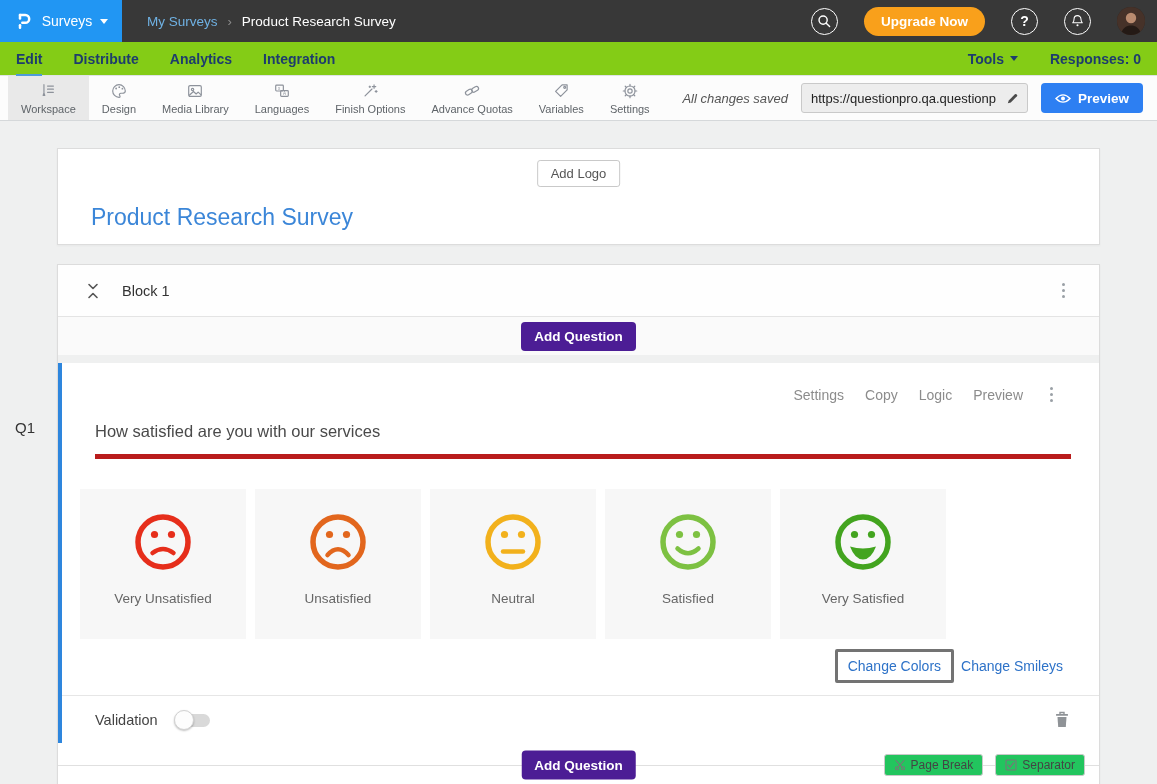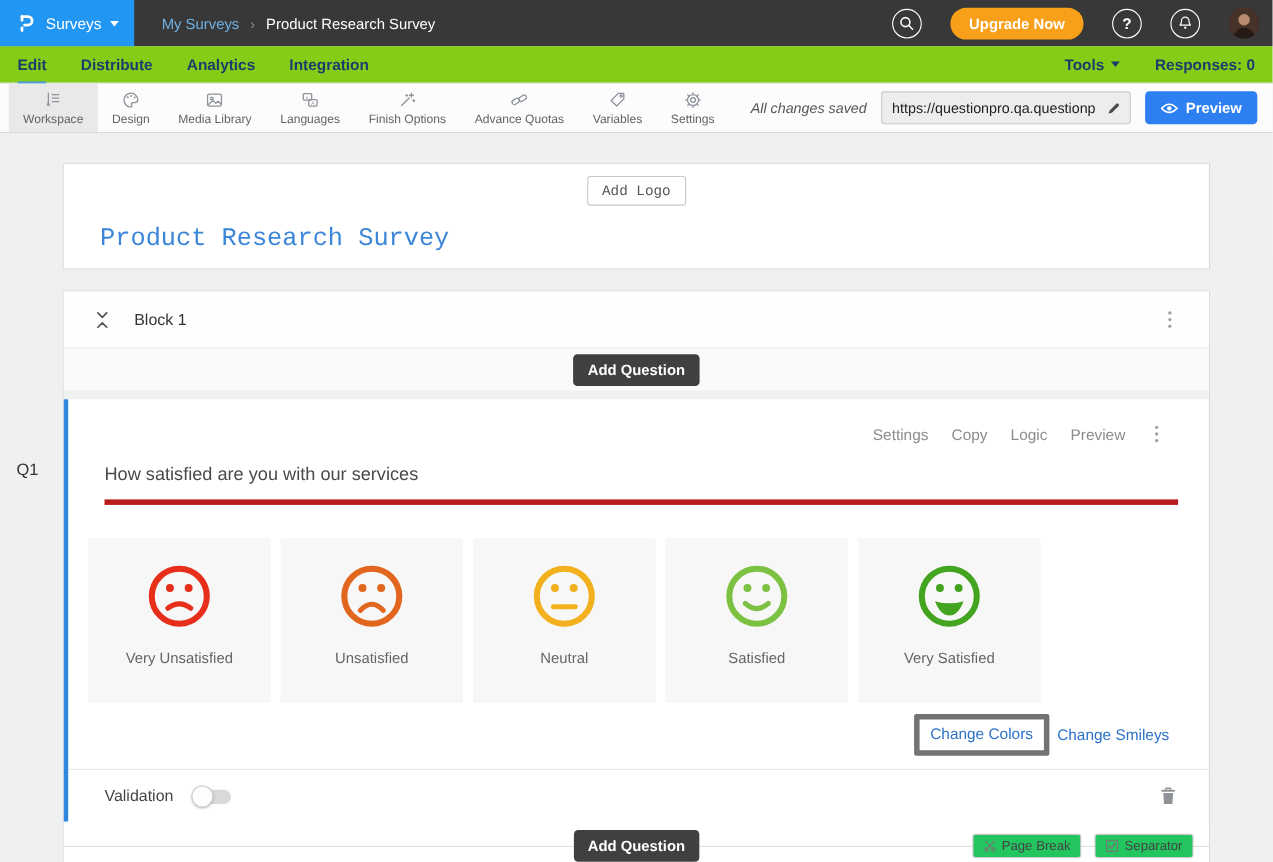--- a/index.html
+++ b/index.html
@@ -39,48 +39,48 @@
   .saved-status { font-style:italic; font-size:13px; color:#555; }
   .url-box { display:flex; align-items:center; width:227px; height:30px; background:#ededed; border:1px solid #c9c9c9; border-radius:3px; overflow:hidden; }
   .url-box input { flex:1; min-width:0; border:none; background:transparent; font-size:13px; color:#222; padding:0 2px 0 9px; outline:none; font-family:inherit; }
   .url-box .pencil-seg { width:28px; display:flex; align-items:center; justify-content:center; cursor:pointer; }
   .preview-btn { display:flex; align-items:center; gap:7px; height:30px; padding:0 14px; border:none; border-radius:4px; background:#2d7ff2; color:#fff; font-size:13.5px; font-weight:bold; cursor:pointer; font-family:inherit; }
 
   
   .content { position:relative; height:663px; padding-top:27px; background:#eff0f0; }
   .card { width:1043px; margin:0 auto; background:#fff; border:1px solid #dcdcdc; box-shadow:0 1px 2px rgba(0,0,0,.04); }
 
-  .survey-card { height:97px; position:relative; margin-bottom:19px;font-family:Liberation Mono, monospace; }
+  .survey-card { height:97px; position:relative; margin-bottom:19px; }
   .add-logo-btn { position:absolute; top:11px; left:50%; transform:translateX(-50%); background:#fff; border:1px solid #c9c9c9; border-radius:3px; padding:5px 13px; font-size:13px; color:#555; cursor:pointer; font-family:inherit; }
   .survey-title { position:absolute; left:33px; top:55px; font-size:23px; font-weight:500; color:#3b86d8; }
 
   .block-card { padding:0; }
   .block-header { height:52px; display:flex; align-items:center; padding:0 28px 0 28px; border-bottom:1px solid #e4e4e4; background:#fefefe; }
   .block-title { margin-left:22px; font-size:14.5px; color:#333; }
   .kebab { display:flex; flex-direction:column; gap:3px; padding:4px 6px; cursor:pointer; margin-left:auto; }
   .kebab span { width:3px; height:3px; border-radius:50%; background:#9aa0a6; }
   .kebab.inline { margin-left:0; }
   .addq-strip { height:38px; display:flex; align-items:center; justify-content:center; background:#fafafa; }
   .gray-band { height:8px; background:#eff0f0; }
-  .blue-btn { background:#404040; border:none; border-radius:4px; color:#fff; font-weight:bold; font-size:13.5px; padding:7px 13px; cursor:pointer; font-family:inherit; }
+  .blue-btn { background:#4c1d95; border:none; border-radius:4px; color:#fff; font-weight:bold; font-size:13.5px; padding:7px 13px; cursor:pointer; font-family:inherit; }
 
   .question-section { border-left:4px solid #2e86dd; }
   .q-actions { display:flex; justify-content:flex-end; align-items:center; gap:21px; padding:20px 40px 0 0; font-size:14px; color:#8c8c8c; }
   .q-actions .q-action { cursor:pointer; }
   .q-text-wrap { margin:16px 28px 0 33px; border-bottom:5px solid #b91c1c; padding-bottom:13px; }
   .q-text { font-size:16.5px; color:#4a4a4a; }
   .q-label { position:absolute; left:15px; top:298px; font-size:15px; font-weight:500; color:#333; }
 
   .smiley-row { display:flex; gap:9px; margin:30px 0 0 18px; }
   .smiley-card { width:166px; height:150px; background:#f7f7f7; display:flex; flex-direction:column; align-items:center; cursor:pointer; }
   .smiley-card svg { margin-top:21px; display:block; }
   .smiley-label { margin-top:17px; font-size:13.5px; color:#666; }
 
   .color-links { display:flex; justify-content:flex-end; align-items:center; margin:10px 36px 0 0; }
-  .red-highlight { border:5px solid #737373; border-radius:2px; padding:5px 10px; }
+  .red-highlight { border:3px solid #737373; border-radius:2px; padding:5px 10px; }
   .blue-link { color:#2d72c8; font-size:14px; cursor:pointer; text-decoration:none; }
   .change-smileys { margin-left:7px; }
 
   .validation-row { margin-top:12px; border-top:1px solid #e6e6e6; height:48px; display:flex; align-items:center; }
   .validation-label { margin-left:33px; font-size:14.5px; color:#444; }
   .toggle { position:relative; width:36px; height:20px; margin-left:16px; cursor:pointer; }
   .toggle .track { position:absolute; left:8px; top:4px; width:28px; height:13px; border-radius:7px; background:#d9d9d9; }
   .toggle .knob { position:absolute; left:0; top:0; width:20px; height:20px; border-radius:50%; background:#fdfdfd; border:1px solid #d2d2d2; box-shadow:0 1px 2px rgba(0,0,0,.25); }
   .trash-btn { margin-left:auto; margin-right:30px; cursor:pointer; display:flex; }
 

